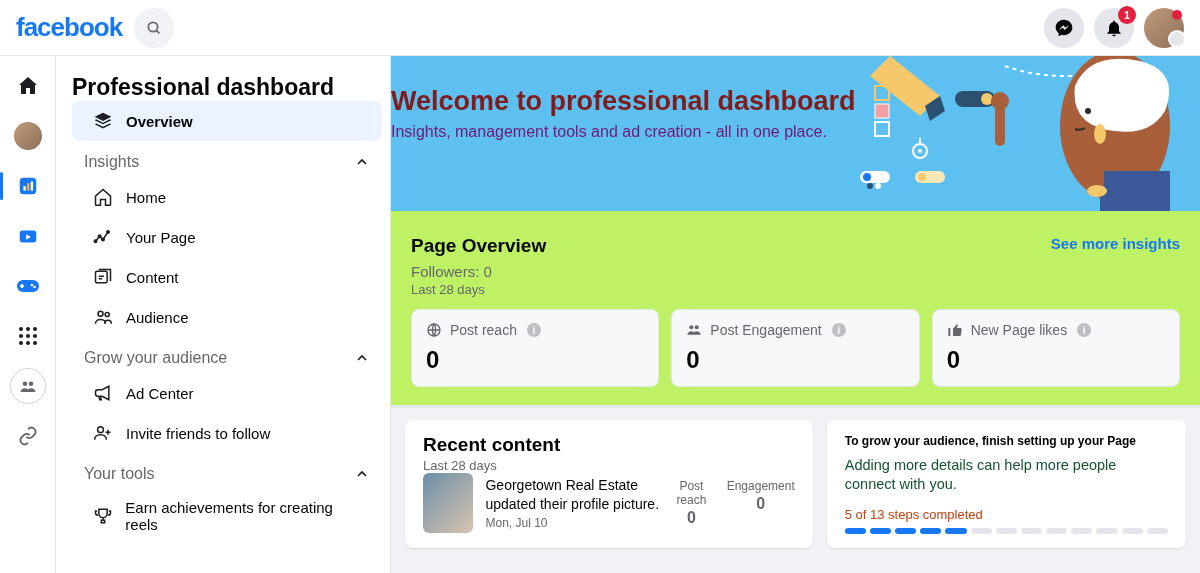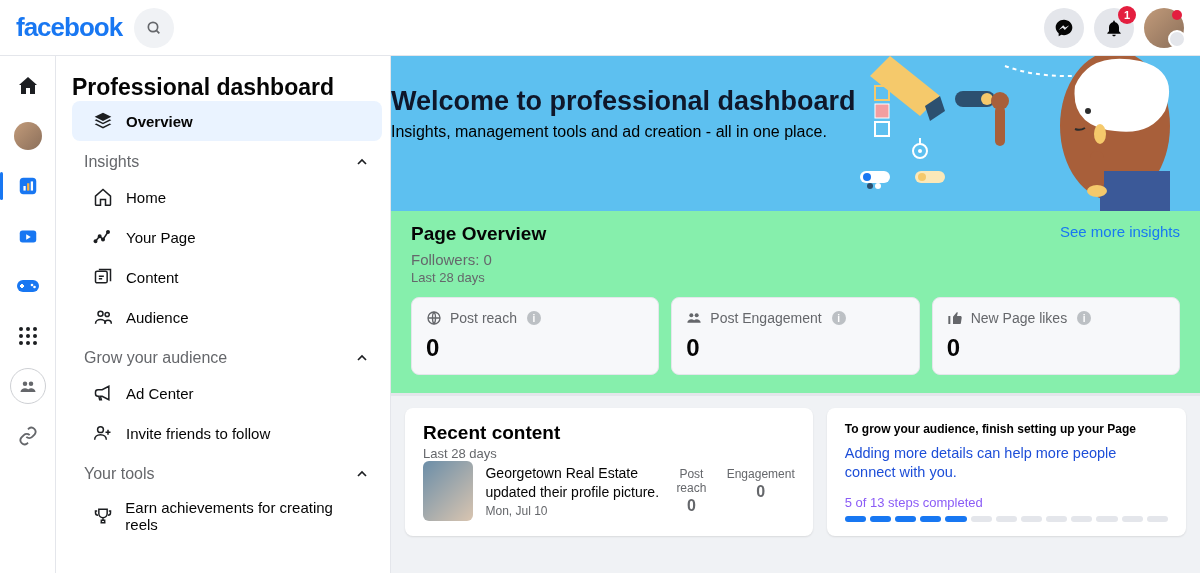--- a/index.html
+++ b/index.html
@@ -27,51 +27,51 @@
 .sidebar { width: 335px; background: #fff; padding: 18px 8px 0 16px; overflow-y: auto; border-right:1px solid #e4e6eb;}
 .sidebar h1 { font-size: 23px; font-weight: 700; color: #050505; margin-bottom: 0; }
 .side-link { display:flex; align-items:center; gap:12px; padding:10px 20px; border-radius:8px; font-size:15px; color:#050505; font-weight:500; cursor:pointer; }
 .side-link.active { background:#eaf3ff; font-weight:600; }
 .side-section { display:flex; justify-content:space-between; align-items:center; padding:12px 12px 6px; color:#65676b; font-size:16px; font-weight:500; }
 .side-icon { width:22px; display:flex; justify-content:center; color:#1c1e21;}
 
 .content { flex:1; overflow-y:auto; }
 
 .hero { background:#5dc0f0; padding: 30px 0 20px 0; position:relative; height:155px; overflow:hidden;}
-.hero h2 { font-size:27px; font-weight:700; color:#0f172a; }
-.hero p { font-size:16px; color:#000000; margin-top:6px; }
-
-.overview { background:#86efac; padding:12px 20px 18px; border-bottom:3px solid #e4e6eb;}
+.hero h2 { font-size:27px; font-weight:700; color:#7f1d1d; }
+.hero p { font-size:16px; color:#701a75; margin-top:6px; }
+
+.overview { background:#bef264; padding:24px 20px 18px; border-bottom:3px solid #e4e6eb;}
 .ov-head { display:flex; justify-content:space-between; align-items:flex-start; }
 .ov-title { font-size:19px; font-weight:700; color:#050505; }
 .ov-sub { color:#65676b; font-size:15px; margin-top:6px;}
 .ov-period { color:#65676b; font-size:13px; margin-top:2px;}
-.see-more { color:#1877f2; font-size:15px; font-weight:400;}
+.see-more { color:#1877f2; font-size:15px; font-weight:700;}
 .stats { display:flex; gap:12px; margin-top:12px; }
 .stat { flex:1; background:#f7f8fa; border:1px solid #e4e6eb; border-radius:8px; padding:12px 14px; }
 .stat-h { display:flex; align-items:center; gap:8px; color:#65676b; font-size:14px; }
 .stat-v { font-size:24px; font-weight:700; color:#050505; margin-top:8px; }
 .info-icon { width:14px; height:14px; border-radius:50%; background:#bcc0c4; color:#fff; font-size:10px; display:inline-flex; align-items:center; justify-content:center; font-weight:700; margin-left:2px;}
 
 .lower { display:flex; gap:14px; padding:12px 14px 8px; }
 .card { background:#fff; border-radius:8px; padding:14px 18px; box-shadow:0 1px 2px rgba(0,0,0,0.1); }
 .card-l { flex:1.15; }
 .card-r { flex:1; }
 .rc-title { font-size:19px; font-weight:700; }
 .rc-sub { color:#65676b; font-size:13px; margin-top:2px; }
 .rc-item { display:flex; gap:12px; align-items:center;}
 .rc-thumb { width:60px; height:60px; border-radius:6px; background:linear-gradient(135deg,#6b8ea8,#d9c5b0); }
 .rc-text { font-size:14px; color:#050505; line-height:1.35; max-width:210px;}
 .rc-date { color:#65676b; font-size:12px; margin-top:2px;}
 .rc-stats { margin-left:auto; display:flex; gap:18px; text-align:center; font-size:12px; color:#65676b;}
 .rc-stats .v { font-size:16px; font-weight:600; padding-top:2px;}
 
 .grow-title { font-size:12px; font-weight:700; line-height:1.3;}
-.grow-sub { font-size:14.5px; color:#1d4ed8; margin-top:6px; line-height:1.35;}
-.grow-prog { color:#8b5cf6; font-size:13px; margin-top:12px;}
+.grow-sub { font-size:14.5px; color:#14532d; margin-top:6px; line-height:1.35;}
+.grow-prog { color:#c2410c; font-size:13px; margin-top:12px;}
 .segments { display:flex; gap:4px; margin-top:6px;}
 .seg { flex:1; height:6px; background:#e4e6eb; border-radius:3px;}
 .seg.done { background:#1877f2; }
 
 svg { display:block; }
 </style>
 </head>
 <body>
 
 <div class="topbar">

